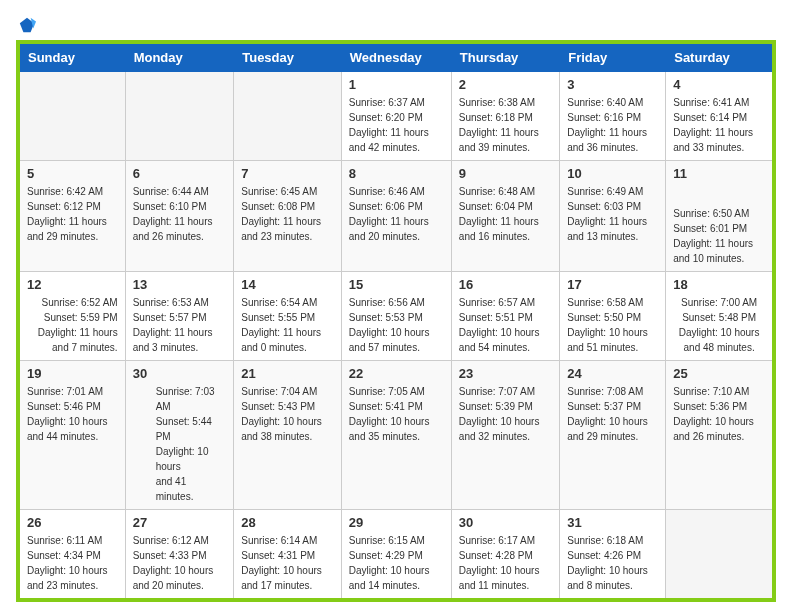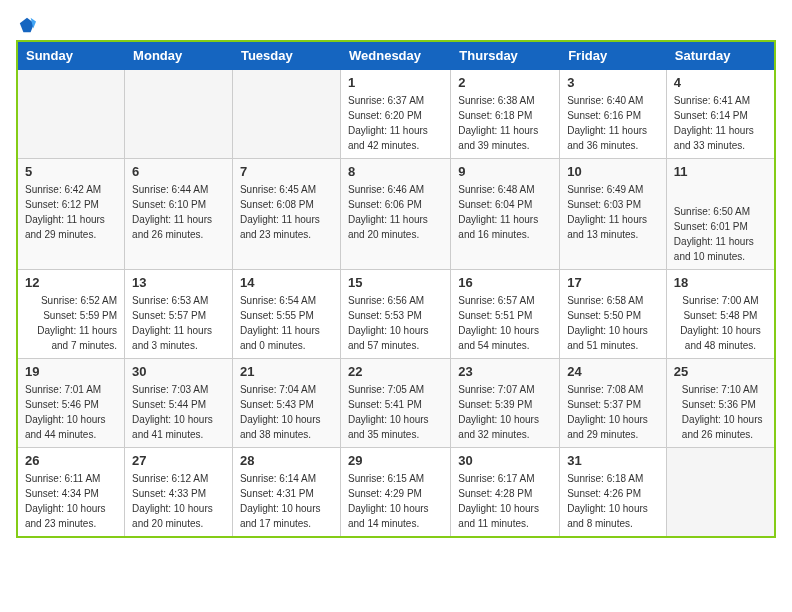--- a/index.html
+++ b/index.html
@@ -42,21 +42,21 @@
       font-weight: bold;
       color: #333;
     }
     .location {
       font-size: 15px;
       color: #555;
     }
     .calendar {
       width: 100%;
       border-collapse: collapse;
-      border: 2px solid #84cc16;
+      border: 4px solid #84cc16;
     }
     .calendar th {
       background-color: #1565c0;
       color: #fff;
       text-align: left;
       padding: 6px 8px;
       font-size: 13px;
       font-weight: bold;
       border: 1px solid #1565c0;
     }
@@ -261,21 +261,21 @@
       <tr>
         <td>
           <span class="day-number">19</span>
           <div class="day-info" style="white-space: pre-line;">Sunrise: 7:01 AM
 Sunset: 5:46 PM
 Daylight: 10 hours
 and 44 minutes.</div>
         </td>
         <td>
           <span class="day-number">30</span>
-          <div class="day-info" style="white-space: pre-line;">Sunrise: 7:03 AM
+          <div class="day-info" style="white-space: pre-line; margin-left: 23px;">Sunrise: 7:03 AM
 Sunset: 5:44 PM
 Daylight: 10 hours
 and 41 minutes.</div>
         </td>
         <td>
           <span class="day-number">21</span>
           <div class="day-info" style="white-space: pre-line;">Sunrise: 7:04 AM
 Sunset: 5:43 PM
 Daylight: 10 hours
 and 38 minutes.</div>
@@ -296,21 +296,21 @@
         </td>
         <td>
           <span class="day-number">24</span>
           <div class="day-info" style="white-space: pre-line;">Sunrise: 7:08 AM
 Sunset: 5:37 PM
 Daylight: 10 hours
 and 29 minutes.</div>
         </td>
         <td>
           <span class="day-number">25</span>
-          <div class="day-info" style="white-space: pre-line; margin-left: 8px;">Sunrise: 7:10 AM
+          <div class="day-info" style="white-space: pre-line;">Sunrise: 7:10 AM
 Sunset: 5:36 PM
 Daylight: 10 hours
 and 26 minutes.</div>
         </td>
       </tr>
       <tr>
         <td>
           <span class="day-number">26</span>
           <div class="day-info" style="white-space: pre-line;">Sunrise: 6:11 AM
 Sunset: 4:34 PM

